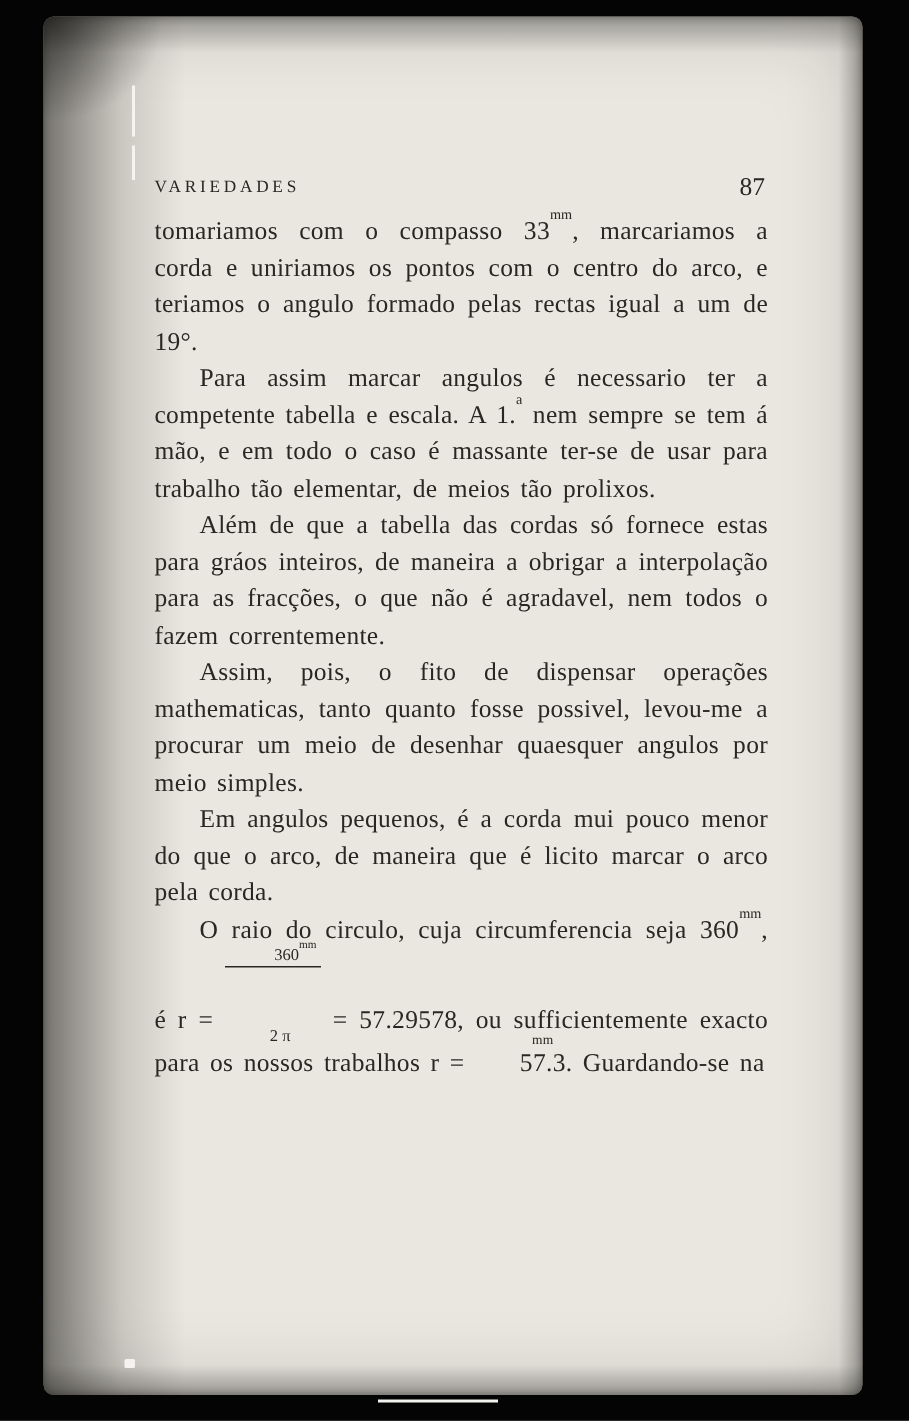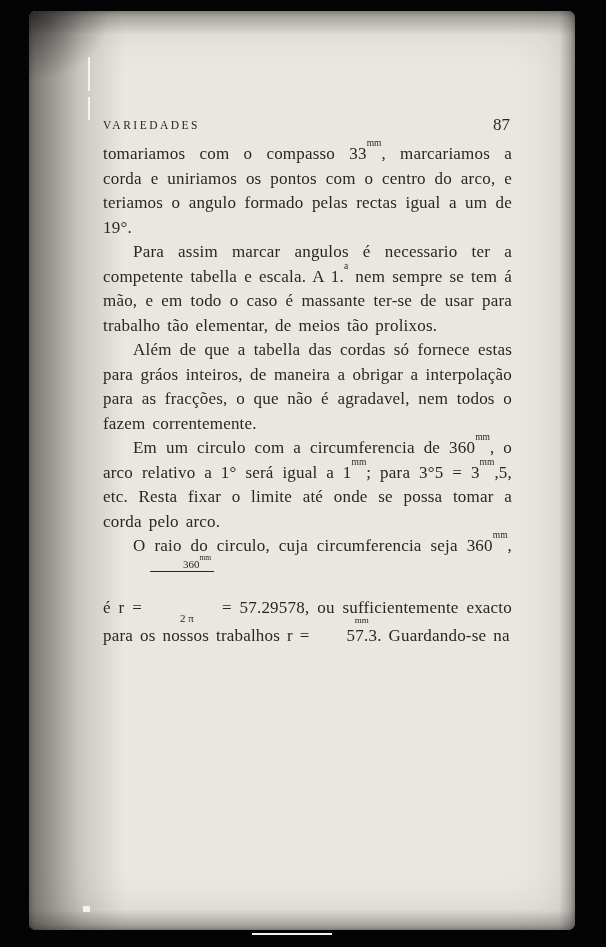--- a/index.html
+++ b/index.html
@@ -164,21 +164,22 @@
 
     <div class="header">
       <span class="running-title">VARIEDADES</span>
       <span class="page-number">87</span>
     </div>
 
     <div class="text-block">
         <p class="para">tomariamos com o compasso 33<sup class="sup">mm</sup>, marcariamos a corda e uniriamos os pontos com o centro do arco, e teriamos o angulo formado pelas rectas igual a um de 19°.</p>
         <p class="para indent">Para assim marcar angulos é necessario ter a competente tabella e escala. A 1.<sup class="sup">a</sup> nem sempre se tem á mão, e em todo o caso é massante ter-se de usar para trabalho tão elementar, de meios tão prolixos.</p>
         <p class="para indent">Além de que a tabella das cordas só fornece estas para gráos inteiros, de maneira a obrigar a interpolação para as fracções, o que não é agradavel, nem todos o fazem correntemente.</p>
-        <p class="para indent">Em um circulo com a circumferencia de 360<sup class="sup">mm</sup>, o arco relativo a 1° será igual a 1<sup class="sup">mm</sup>; para 3°5 = 3<sup class="sup">mm</sup>,5, etc. Resta fixar o limite até onde se possa tomar a corda pelo arco.</p>
+        <p class="para indent">Assim, pois, o fito de dispensar operações mathematicas, tanto quanto fosse possivel, levou-me a procurar um meio de desenhar quaesquer angulos por meio simples.</p>
+        <p class="para indent">Em angulos pequenos, é a corda mui pouco menor do que o arco, de maneira que é licito marcar o arco pela corda.</p>
         <p class="para indent">O raio do circulo, cuja circumferencia seja 360<sup class="sup">mm</sup>, é r = <span class="frac"><span class="num">360<sup class="sup">mm</sup></span><span class="den">2 π</span></span> = 57.29578, ou sufficientemente exacto para os nossos trabalhos r = <span class="over"><span class="top">mm</span><span class="base">57.3</span></span>. Guardando-se na</p>
       </div>
   </div>
 
   <div class="artifact a1"></div>
   <div class="artifact a2"></div>
   <div class="artifact a3"></div>
   <div class="artifact a4"></div>
 
 </div>

